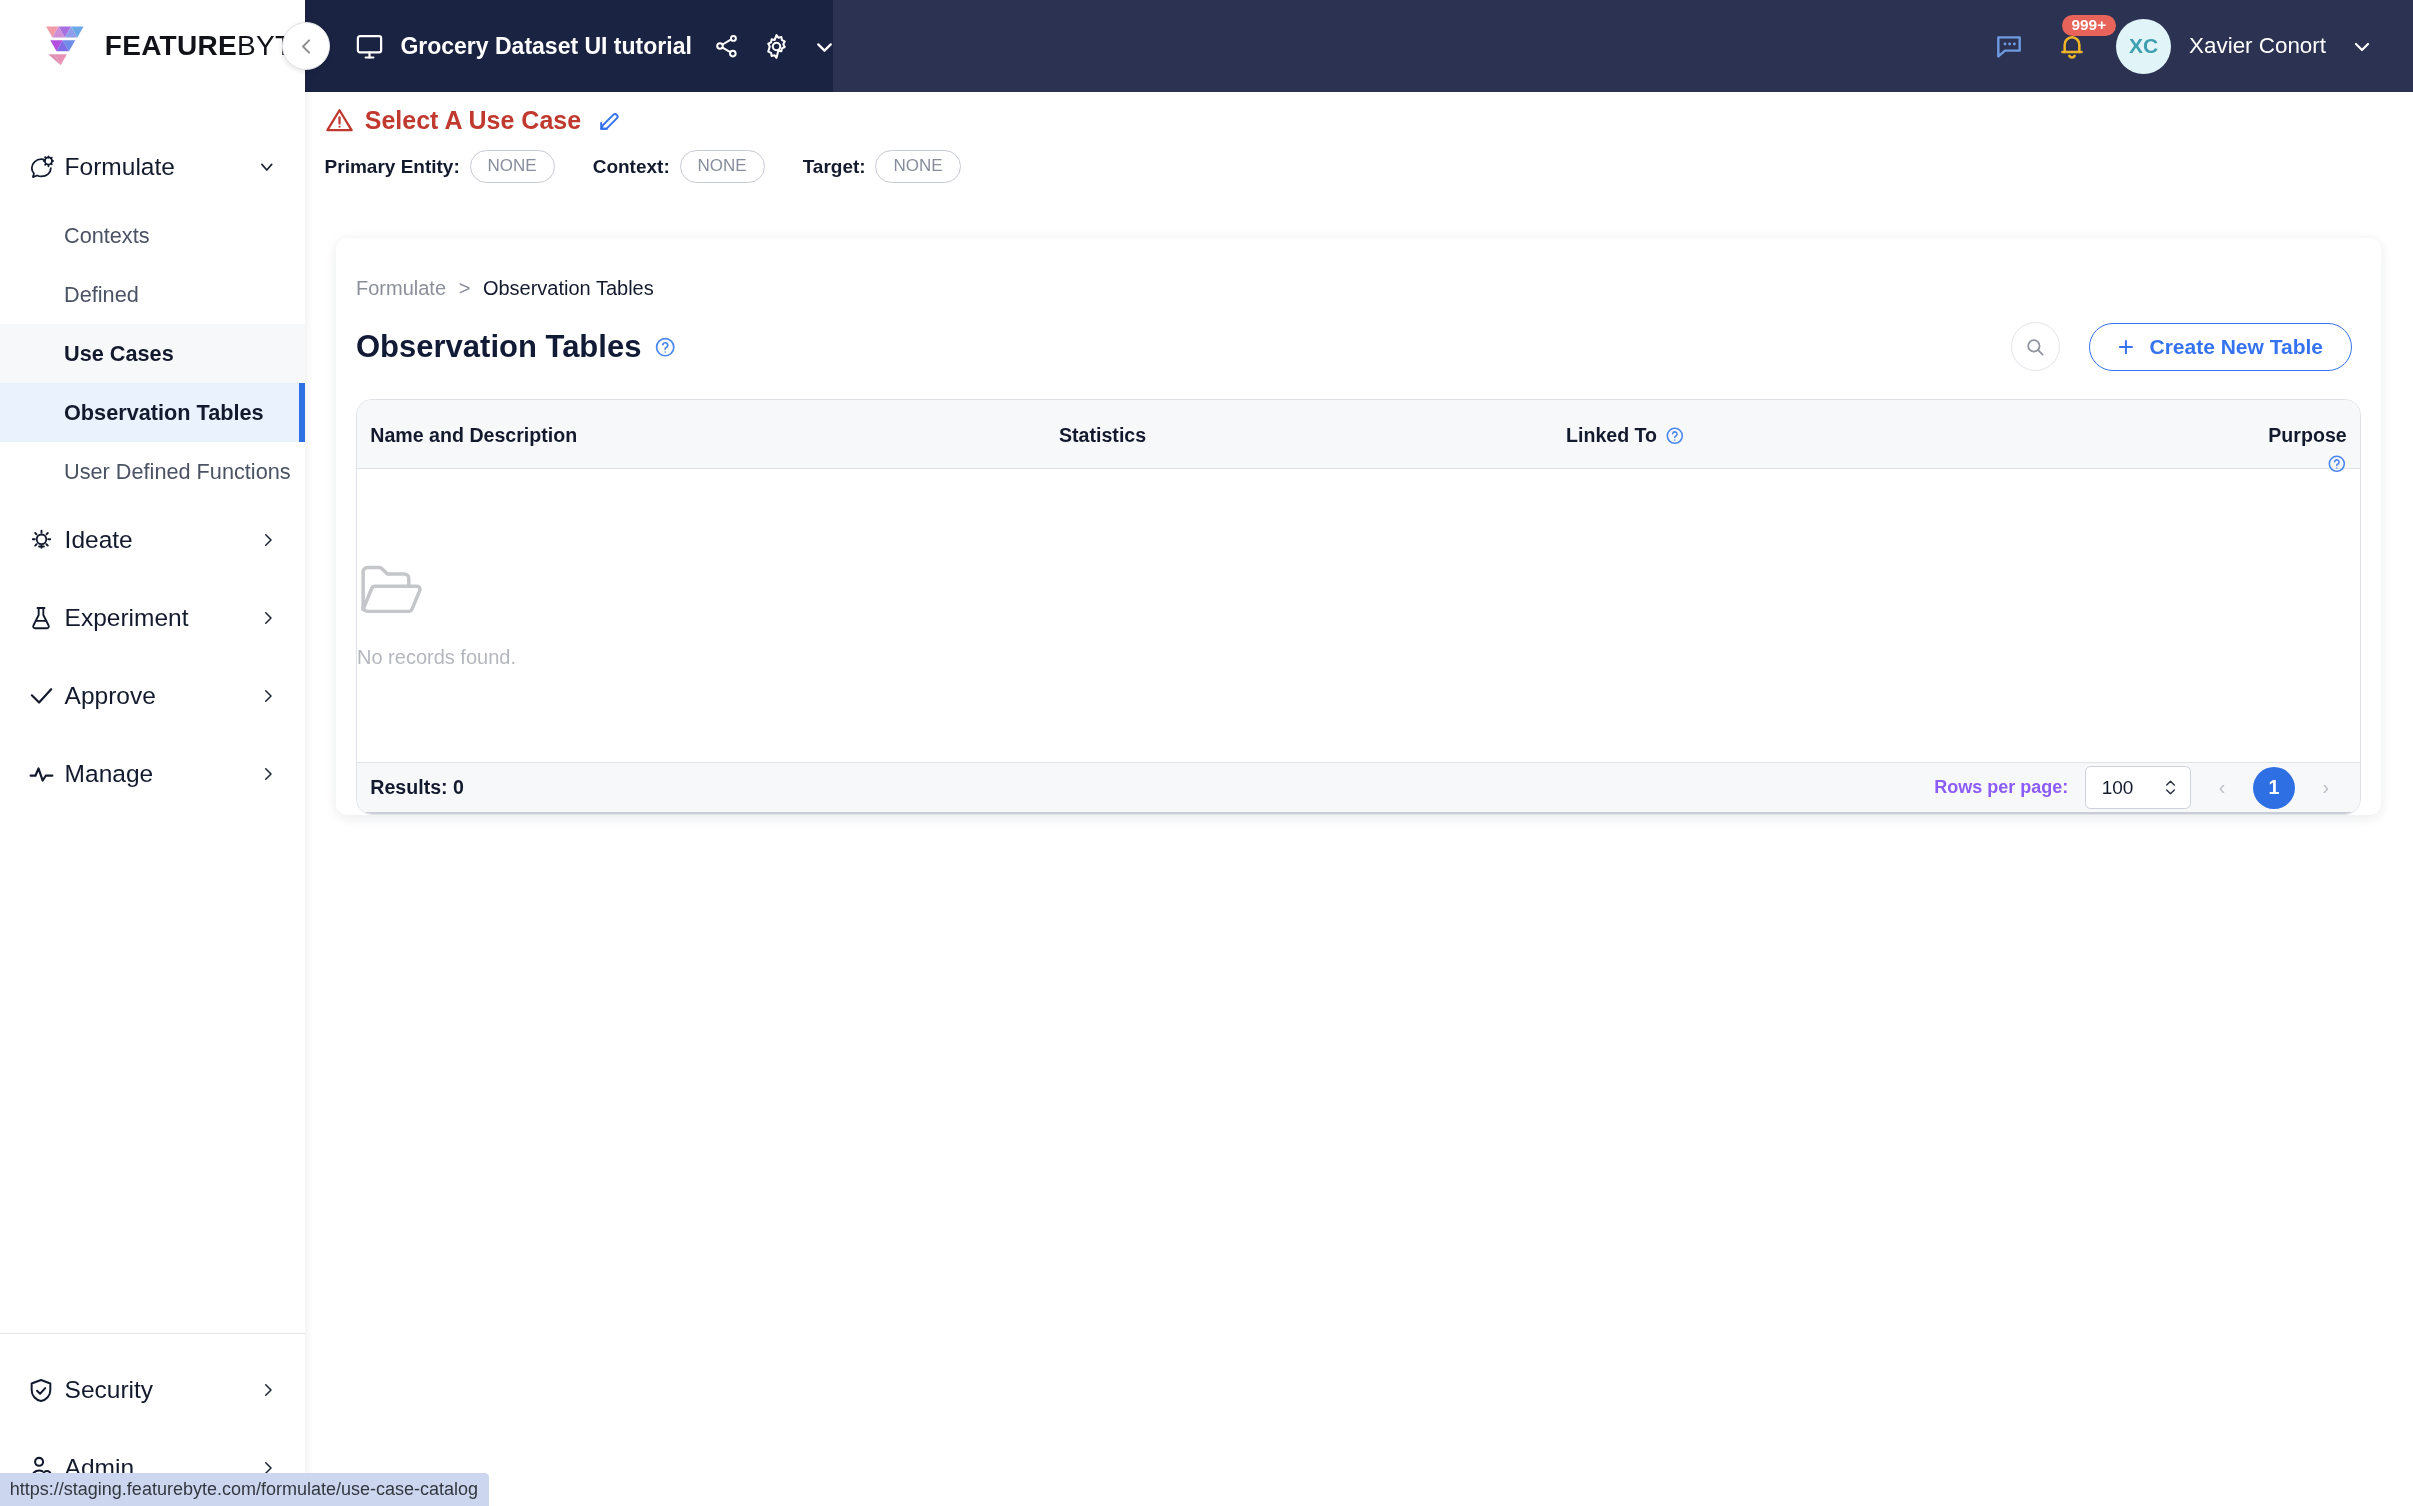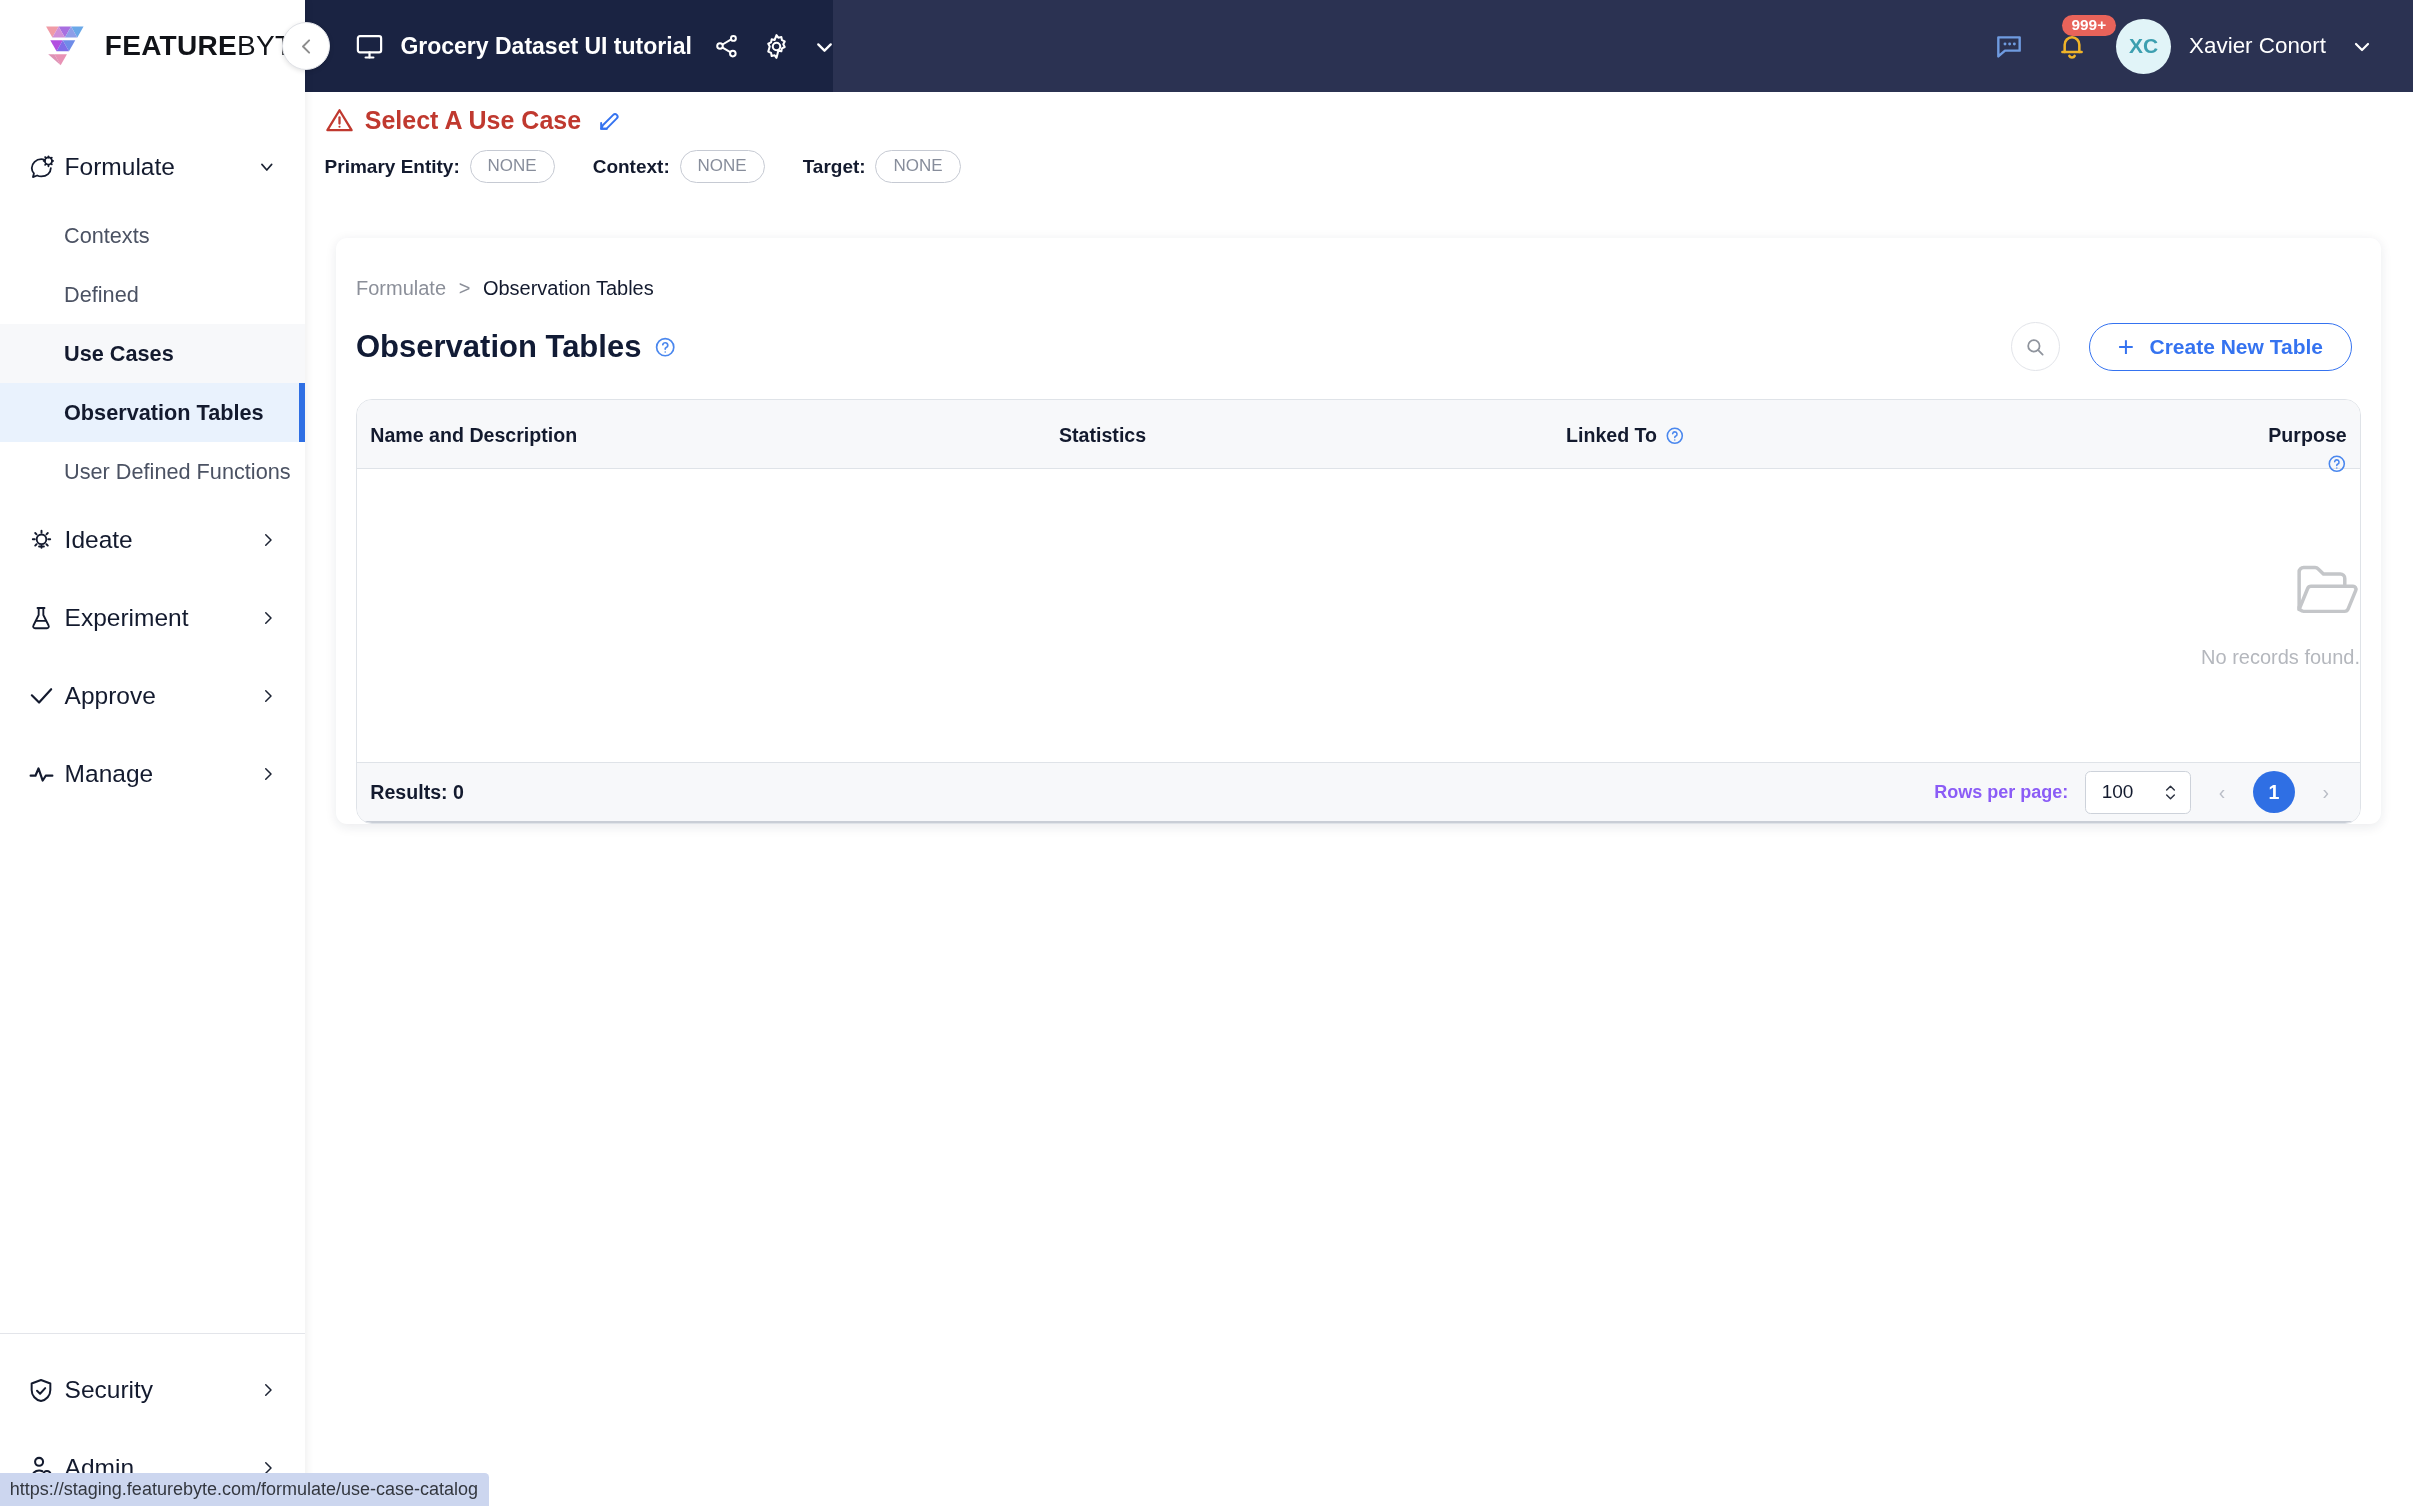--- a/index.html
+++ b/index.html
@@ -158,27 +158,27 @@
   .th { font-size: 19.6px; color: #131a2e; font-weight: bold; display: flex; align-items: center; }
   .th .help-ico { margin-left: 8.4px; }
   .th-name { width: 702px; padding-left: 13.3px; }
   .th-stats { width: 507px; }
   .th-linked { flex: 1 1 auto; }
   .th-purpose { width: 161px; flex-direction: column; align-items: flex-end; padding-right: 13.3px; }
   .th-purpose .help-ico { margin-left: 0; margin-top: 6.3px; }
 
   .tbl-body {
     height: 293px; background: #ffffff;
-    display: flex; flex-direction: column; align-items: flex-end; justify-content: center;
+    display: flex; flex-direction: column; align-items: flex-start; justify-content: center;
   }
   .empty-txt { font-size: 20px; color: #b4b7bd; margin-top: 26.6px; }
 
   .tbl-foot {
     background: #f7f8fa; border-top: 0.7px solid #dfe3e8;
-    height: 61px; display: flex; align-items: center;
+    height: 52px; display: flex; align-items: center;
     padding: 0 13.3px; border-bottom: 2.1px solid #c9ced6;
   }
   .results-txt { font-size: 19.6px; color: #131a2e; font-weight: 600; }
   .rows-lbl { font-size: 18px; color: #8b5cf6; font-weight: bold; margin-right: 17px; }
   .rows-select {
     width: 106px; height: 43px; background: #ffffff;
     border: 0.7px solid #cdd2da; border-radius: 5.6px;
     display: flex; align-items: center; justify-content: space-between;
     padding: 0 11.2px 0 15.4px; font-size: 19px; color: #131a2e; cursor: pointer;
   }

